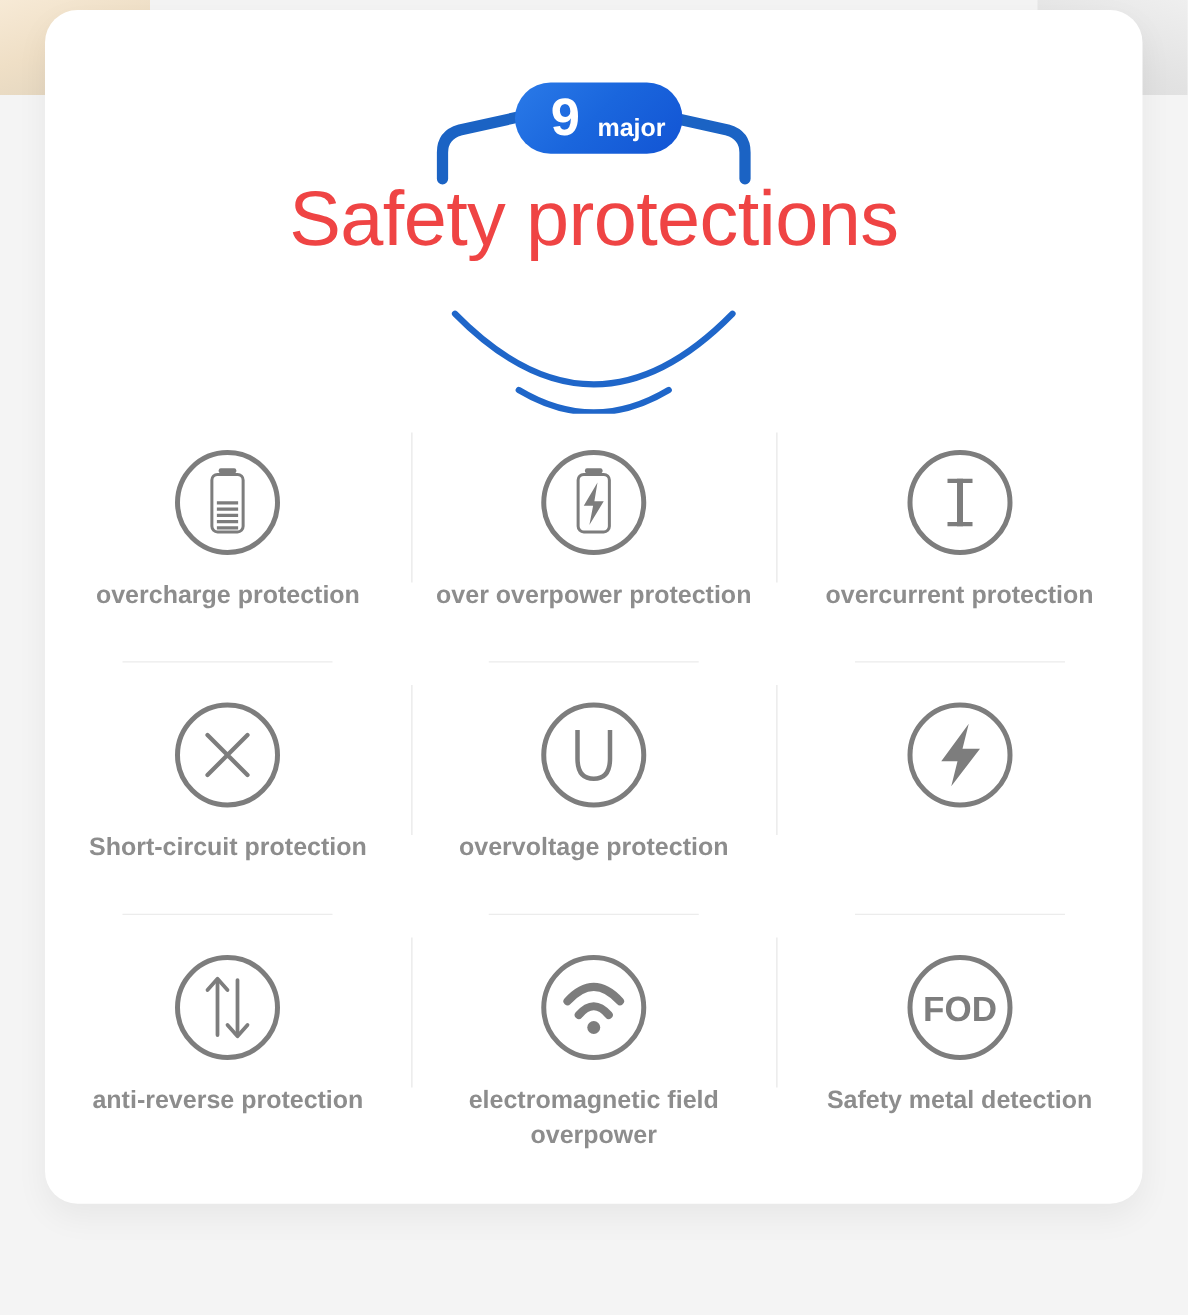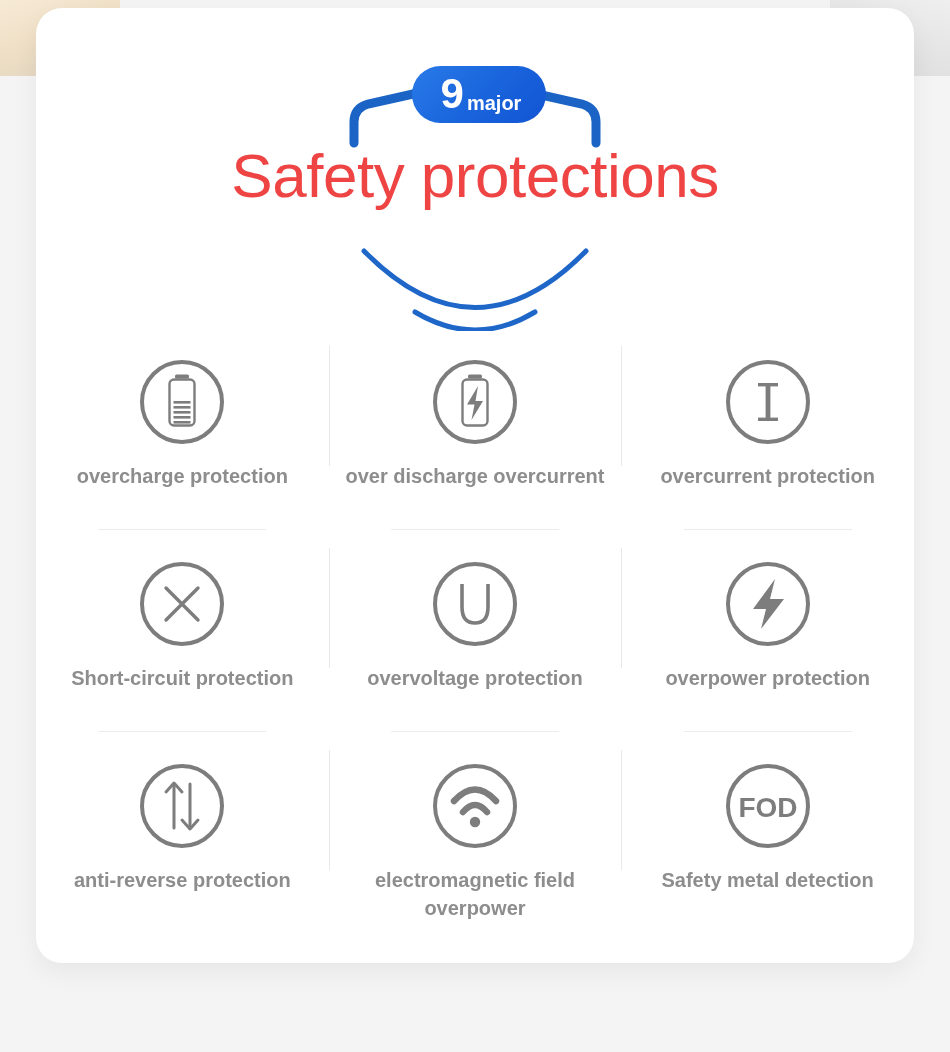--- a/index.html
+++ b/index.html
@@ -87,21 +87,21 @@
     position: relative;
     top: -1px;
   }
   .badge-word {
     color: #ffffff;
     font-size: 20px;
     font-weight: 700;
     line-height: 1;
     position: relative;
     top: 8px;
-    left: 4px;
+    left: 15px;
   }
 
   .title {
     position: absolute;
     top: 137px;
     left: 0;
     width: 878px;
     text-align: center;
     font-size: 62px;
     font-weight: 400;
@@ -229,21 +229,21 @@
 
       <div class="cell vdiv hdiv">
         <div class="icon-wrap">
           <svg width="92" height="92" viewBox="0 0 92 92">
             <circle cx="46" cy="46" r="40" fill="none" stroke="#7d7d7d" stroke-width="4"></circle>
             <rect x="39" y="18.5" width="14" height="4" rx="1.6" fill="#7d7d7d"></rect>
             <rect x="33.5" y="23.5" width="25" height="46" rx="4.5" fill="none" stroke="#7d7d7d" stroke-width="2.4"></rect>
             <path d="M 49 30 L 38 48.5 L 45.5 48.5 L 42.5 64 L 54 45 L 46.5 45 Z" fill="#7d7d7d"></path>
           </svg>
         </div>
-        <div class="label">over discharge overcurrent</div>
+        <div class="label">over overpower protection</div>
       </div>
 
       <div class="cell vdiv hdiv">
         <div class="icon-wrap">
           <svg width="92" height="92" viewBox="0 0 92 92">
             <circle cx="46" cy="46" r="40" fill="none" stroke="#7d7d7d" stroke-width="4"></circle>
             <g fill="#7d7d7d">
               <rect x="43.6" y="27" width="4.8" height="38"></rect>
               <rect x="36" y="27" width="20" height="3.4"></rect>
               <rect x="36" y="61.6" width="20" height="3.4"></rect>
@@ -273,21 +273,20 @@
         <div class="label">overvoltage protection</div>
       </div>
 
       <div class="cell vdiv hdiv">
         <div class="icon-wrap">
           <svg width="92" height="92" viewBox="0 0 92 92">
             <circle cx="46" cy="46" r="40" fill="none" stroke="#7d7d7d" stroke-width="4"></circle>
             <path d="M 53 21 L 31 51 L 44 51 L 39 71 L 62 41 L 48 41 Z" fill="#7d7d7d"></path>
           </svg>
         </div>
-        <div class="label">overpower protection</div>
       </div>
 
       <div class="cell">
         <div class="icon-wrap">
           <svg width="92" height="92" viewBox="0 0 92 92">
             <circle cx="46" cy="46" r="40" fill="none" stroke="#7d7d7d" stroke-width="4"></circle>
             <g stroke="#7d7d7d" stroke-width="3" fill="none" stroke-linecap="round" stroke-linejoin="round">
               <path d="M 38 68 L 38 24"></path>
               <path d="M 30 32 L 38 23 L 46 32"></path>
               <path d="M 54 24 L 54 68"></path>

